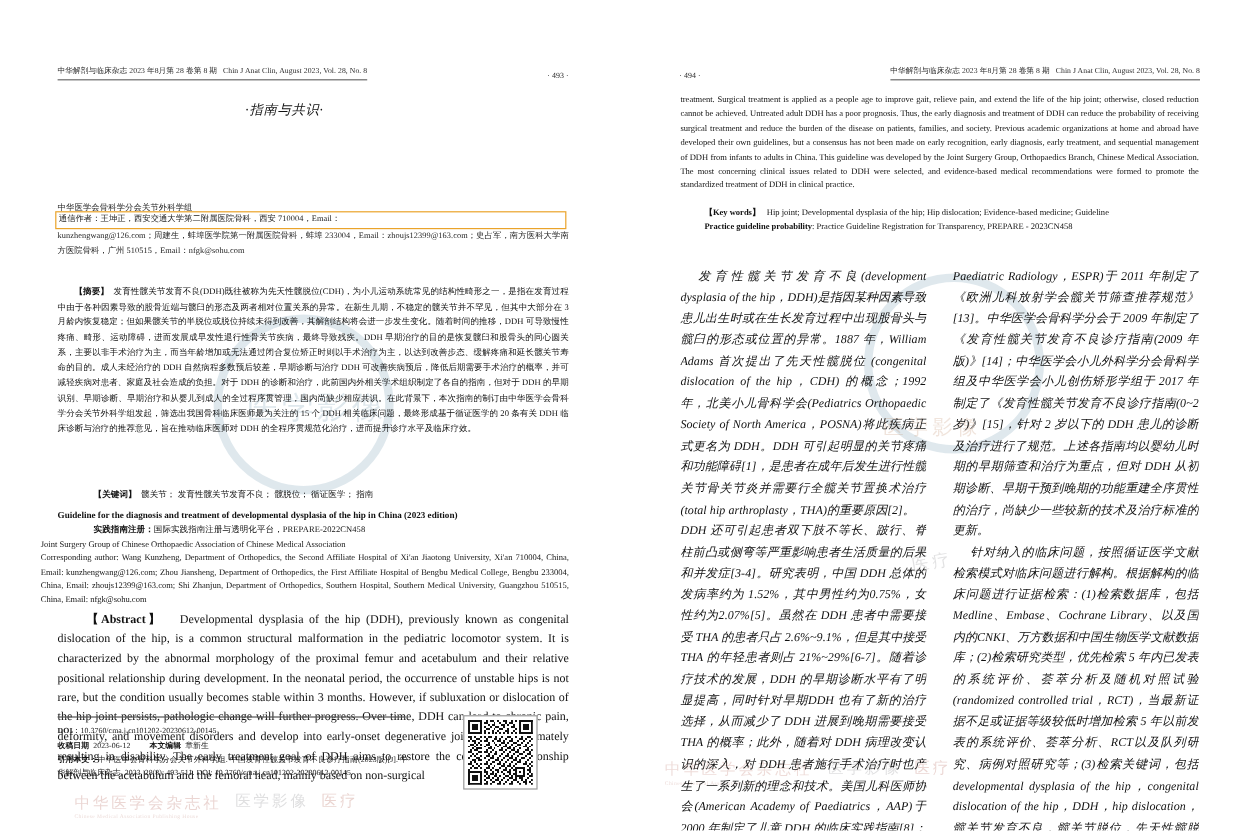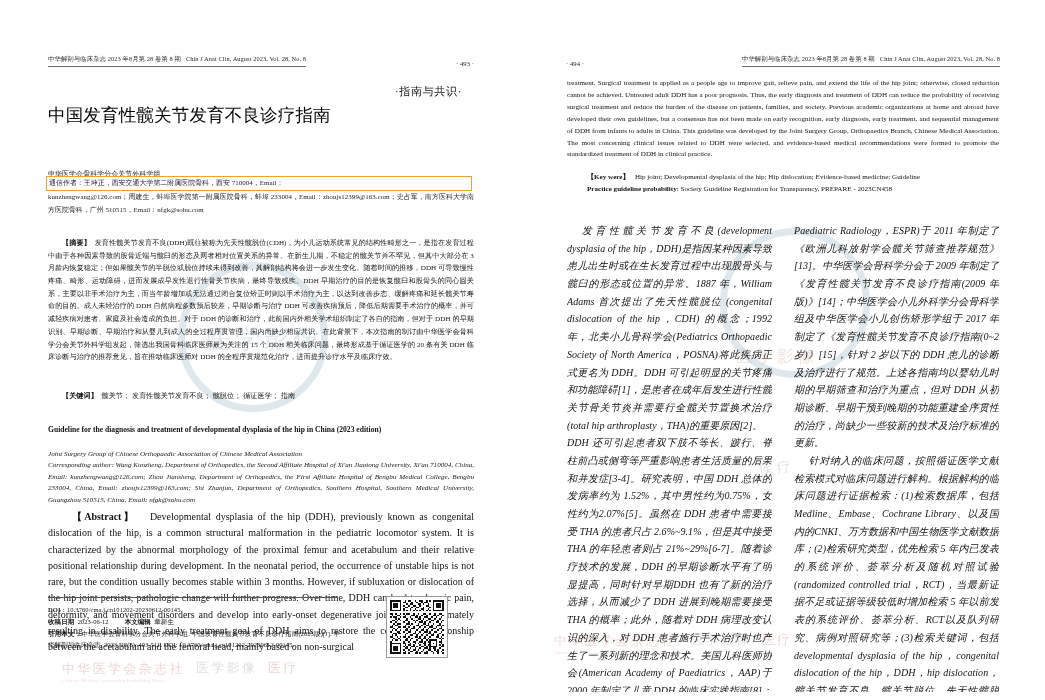--- a/index.html
+++ b/index.html
@@ -25,22 +25,22 @@
   .runhead .rh-main{
     border-bottom:.7px solid #6a6a6a;
     padding-bottom:1.5px;white-space:nowrap;
   }
   .runhead .rh-pg{white-space:nowrap;font-size:6.6px;}
   .rh-left{top:55px;left:48px;right:48px;justify-content:space-between;}
   .rh-right{top:55px;left:44px;right:44px;justify-content:space-between;}
 
   
   .kicker{
-    position:absolute;top:84px;left:0;right:60px;
-    text-align:right;font-size:11px;color:#111;letter-spacing:.06em;
+    position:absolute;top:84px;left:0;right:48px;
+    text-align:center;font-size:11px;color:#111;letter-spacing:.06em;font-style:italic;
   }
   .cn-title{
     position:absolute;top:103px;left:48px;right:48px;
     font-size:17.5px;line-height:1.42;color:#000;letter-spacing:.01em;
     font-family:"Liberation Serif","DejaVu Serif",serif;
   }
   .cn-group{
     position:absolute;top:168px;left:48px;right:48px;
     font-size:6.9px;line-height:1.72;color:#1c1c1c;letter-spacing:.02em;
   }
@@ -61,30 +61,30 @@
     font-size:7.1px;line-height:1.79;color:#111;text-align:justify;
     text-justify:inter-ideograph;letter-spacing:.01em;
   }
   .cn-abstract .lbl{font-weight:bold;}
   .cn-abstract p{margin:0;text-indent:14px;}
   .cn-kw{
     position:absolute;top:390px;left:48px;right:48px;
     font-size:7.1px;line-height:1.8;color:#111;letter-spacing:.01em;
   }
   .cn-kw .lbl{font-weight:bold;}
-  .cn-kw p{margin:0;text-indent:14px;}
+  .cn-kw p{margin:16px;text-indent:14px;}
 
   .en-title{
     position:absolute;top:424px;left:48px;right:64px;
     font-size:7.6px;line-height:1.53;font-weight:bold;color:#111;
     font-family:"Liberation Serif","DejaVu Serif",serif;
   }
   .en-aff{
-    position:absolute;top:449px;left:48px;right:48px;
-    font-size:7.1px;line-height:1.62;font-style:italic;color:#151515;
+    position:absolute;top:449px;left:34px;right:48px;
+    font-size:7.1px;line-height:1.62;color:#151515;
     text-align:justify;
   }
   .en-abstract{
     position:absolute;top:509px;left:48px;right:48px;
     font-size:10px;line-height:1.63;color:#111;text-align:justify;
   }
   .en-abstract .lbl{font-weight:bold;font-style:normal;}
   .en-abstract p{margin:0;text-indent:24px;}
 
   .rule{
@@ -181,35 +181,35 @@
       <span class="rh-main">
         <span>中华解剖与临床杂志 2023 年8月第 28 卷第 8 期</span>&nbsp;&nbsp;
         <span>Chin J Anat Clin, August 2023, Vol. 28, No. 8</span>
       </span>
       <span class="rh-pg">· 493 ·</span>
     </div>
 
     <div class="kicker">·指南与共识·</div>
 
     <div class="cn-title">
-      <div>中国发育性髋关节发育不良诊疗指南</div>
     </div>
 
     <div class="cn-group">中华医学会骨科学分会关节外科学组</div>
 
     <div class="corr-block">
       <span class="hl-line">通信作者：王坤正，西安交通大学第二附属医院骨科，西安 710004，Email：</span><span>kunzhengwang@126.com；周建生，蚌埠医学院第一附属医院骨科，蚌埠 233004，Email：zhoujs12399@163.com；史占军，南方医科大学南方医院骨科，广州 510515，Email：nfgk@sohu.com</span>
     </div>
 
     <div class="cn-abstract">
       <p><span class="lbl">【摘要】</span>&nbsp;&nbsp;<span>发育性髋关节发育不良(DDH)既往被称为先天性髋脱位(CDH)，为小儿运动系统常见的结构性畸形之一，是指在发育过程中由于各种因素导致的股骨近端与髋臼的形态及两者相对位置关系的异常。在新生儿期，不稳定的髋关节并不罕见，但其中大部分在 3 月龄内恢复稳定；但如果髋关节的半脱位或脱位持续未得到改善，其解剖结构将会进一步发生变化。随着时间的推移，DDH 可导致慢性疼痛、畸形、运动障碍，进而发展成早发性退行性骨关节疾病，最终导致残疾。DDH 早期治疗的目的是恢复髋臼和股骨头的同心圆关系，主要以非手术治疗为主，而当年龄增加或无法通过闭合复位矫正时则以手术治疗为主，以达到改善步态、缓解疼痛和延长髋关节寿命的目的。成人未经治疗的 DDH 自然病程多数预后较差，早期诊断与治疗 DDH 可改善疾病预后，降低后期需要手术治疗的概率，并可减轻疾病对患者、家庭及社会造成的负担。对于 DDH 的诊断和治疗，此前国内外相关学术组织制定了各自的指南，但对于 DDH 的早期识别、早期诊断、早期治疗和从婴儿到成人的全过程序贯管理，国内尚缺少相应共识。在此背景下，本次指南的制订由中华医学会骨科学分会关节外科学组发起，筛选出我国骨科临床医师最为关注的 15 个 DDH 相关临床问题，最终形成基于循证医学的 20 条有关 DDH 临床诊断与治疗的推荐意见，旨在推动临床医师对 DDH 的全程序贯规范化治疗，进而提升诊疗水平及临床疗效。</span></p>
     </div>
 
     <div class="cn-kw">
       <p><span class="lbl">【关键词】</span>&nbsp;&nbsp;<span>髋关节；  发育性髋关节发育不良；  髋脱位；  循证医学；  指南</span></p>
+      <p><span class="lbl">实践指南注册：</span><span>国际实践指南注册与透明化平台，PREPARE-2022CN458</span></p>
     </div>
 
     <div class="en-title">Guideline for the diagnosis and treatment of developmental dysplasia of the hip in China (2023 edition)</div>
 
     <div class="en-aff">
       <div>Joint Surgery Group of Chinese Orthopaedic Association of Chinese Medical Association</div>
       <div>Corresponding author: Wang Kunzheng, Department of Orthopedics, the Second Affiliate Hospital of Xi'an Jiaotong University, Xi'an 710004, China, Email: kunzhengwang@126.com; Zhou Jiansheng, Department of Orthopedics, the First Affiliate Hospital of Bengbu Medical College, Bengbu 233004, China, Email: zhoujs12399@163.com; Shi Zhanjun, Department of Orthopedics, Southern Hospital, Southern Medical University, Guangzhou 510515, China, Email: nfgk@sohu.com</div>
     </div>
 
     <div class="en-abstract">
@@ -549,22 +549,22 @@
         <span>中华解剖与临床杂志 2023 年8月第 28 卷第 8 期</span>&nbsp;&nbsp;
         <span>Chin J Anat Clin, August 2023, Vol. 28, No. 8</span>
       </span>
     </div>
 
     <div class="en-cont">
       <p>treatment. Surgical treatment is applied as a people age to improve gait, relieve pain, and extend the life of the hip joint; otherwise, closed reduction cannot be achieved. Untreated adult DDH has a poor prognosis. Thus, the early diagnosis and treatment of DDH can reduce the probability of receiving surgical treatment and reduce the burden of the disease on patients, families, and society. Previous academic organizations at home and abroad have developed their own guidelines, but a consensus has not been made on early recognition, early diagnosis, early treatment, and sequential management of DDH from infants to adults in China. This guideline was developed by the Joint Surgery Group, Orthopaedics Branch, Chinese Medical Association. The most concerning clinical issues related to DDH were selected, and evidence-based medical recommendations were formed to promote the standardized treatment of DDH in clinical practice.</p>
     </div>
 
     <div class="en-kw">
-      <p><span class="lbl">【Key were】</span>&nbsp;&nbsp;&nbsp;<span>Hip joint;   Developmental dysplasia of the hip;   Hip dislocation;   Evidence-based medicine;   Guideline</span></p>
-      <p><span class="lbl">Practice guideline probability</span><span>: Society Guideline Registration for Transparency, PREPARE - 2023CN458</span></p>
+      <p><span class="lbl">【Key words】</span>&nbsp;&nbsp;&nbsp;<span>Hip joint;   Developmental dysplasia of the hip;   Hip dislocation;   Evidence-based medicine;   Guideline</span></p>
+      <p><span class="lbl">Practice guideline probability</span><span>: Practice Guideline Registration for Transparency, PREPARE - 2023CN458</span></p>
     </div>
 
     <div class="cols">
       <div class="col">
         <p>发育性髋关节发育不良(development dysplasia of the hip，DDH)是指因某种因素导致患儿出生时或在生长发育过程中出现股骨头与髋臼的形态或位置的异常。1887 年，William Adams 首次提出了先天性髋脱位 (congenital dislocation of the hip，CDH) 的概念；1992 年，北美小儿骨科学会(Pediatrics Orthopaedic Society of North America，POSNA)将此疾病正式更名为 DDH。DDH 可引起明显的关节疼痛和功能障碍[1]，是患者在成年后发生进行性髋关节骨关节炎并需要行全髋关节置换术治疗(total hip arthroplasty，THA)的重要原因[2]。</p>
         <p class="noind">DDH 还可引起患者双下肢不等长、跛行、脊柱前凸或侧弯等严重影响患者生活质量的后果和并发症[3-4]。研究表明，中国 DDH 总体的发病率约为 1.52%，其中男性约为0.75%，女性约为2.07%[5]。虽然在 DDH 患者中需要接受 THA 的患者只占 2.6%~9.1%，但是其中接受 THA 的年轻患者则占 21%~29%[6-7]。随着诊疗技术的发展，DDH 的早期诊断水平有了明显提高，同时针对早期DDH 也有了新的治疗选择，从而减少了 DDH 进展到晚期需要接受 THA 的概率；此外，随着对 DDH 病理改变认识的深入，对 DDH 患者施行手术治疗时也产生了一系列新的理念和技术。美国儿科医师协会(American Academy of Paediatrics，AAP)于 2000 年制定了儿童 DDH 的临床实践指南[8]；2013年美国超声医学协会(American Institute of Ultrasound in Medicine，AIUM)、美国放射学会(American College of Radiology，ACR)、儿科放射学会(Society for Pediatric Radiology，SPR)和超声影像医师协会(Society of Radiologists in Ultrasound，SRU)合作制定了 DDH 的超声筛查指南[9-11]；美国骨科医师协会(American Academy of Orthopaedic Surgeons，AAOS)于 2015 年对 DDH 的检查及非手术治疗制定了相关指南[12]；欧洲儿科放射学会(European Society of</p>
       </div>
       <div class="col">
         <p class="noind">Paediatric Radiology，ESPR)于 2011 年制定了《欧洲儿科放射学会髋关节筛查推荐规范》[13]。中华医学会骨科学分会于 2009 年制定了《发育性髋关节发育不良诊疗指南(2009 年版)》[14]；中华医学会小儿外科学分会骨科学组及中华医学会小儿创伤矫形学组于 2017 年制定了《发育性髋关节发育不良诊疗指南(0~2 岁)》[15]，针对 2 岁以下的 DDH 患儿的诊断及治疗进行了规范。上述各指南均以婴幼儿时期的早期筛查和治疗为重点，但对 DDH 从初期诊断、早期干预到晚期的功能重建全序贯性的治疗，尚缺少一些较新的技术及治疗标准的更新。</p>
         <p>针对纳入的临床问题，按照循证医学文献检索模式对临床问题进行解构。根据解构的临床问题进行证据检索：(1)检索数据库，包括 Medline、Embase、Cochrane Library、以及国内的CNKI、万方数据和中国生物医学文献数据库；(2)检索研究类型，优先检索 5 年内已发表的系统评价、荟萃分析及随机对照试验(randomized controlled trial，RCT)，当最新证据不足或证据等级较低时增加检索 5 年以前发表的系统评价、荟萃分析、RCT以及队列研究、病例对照研究等；(3)检索关键词，包括 developmental dysplasia of the hip，congenital dislocation of the hip，DDH，hip dislocation，髋关节发育不良，髋关节脱位，先天性髋脱位，髋臼发育不良；(4)检索时间为建库至 2022 年 4 月 30 日，草拟指南正文前对最近发表的证据开展进一步检索，更新检索的截止时间为</p>

